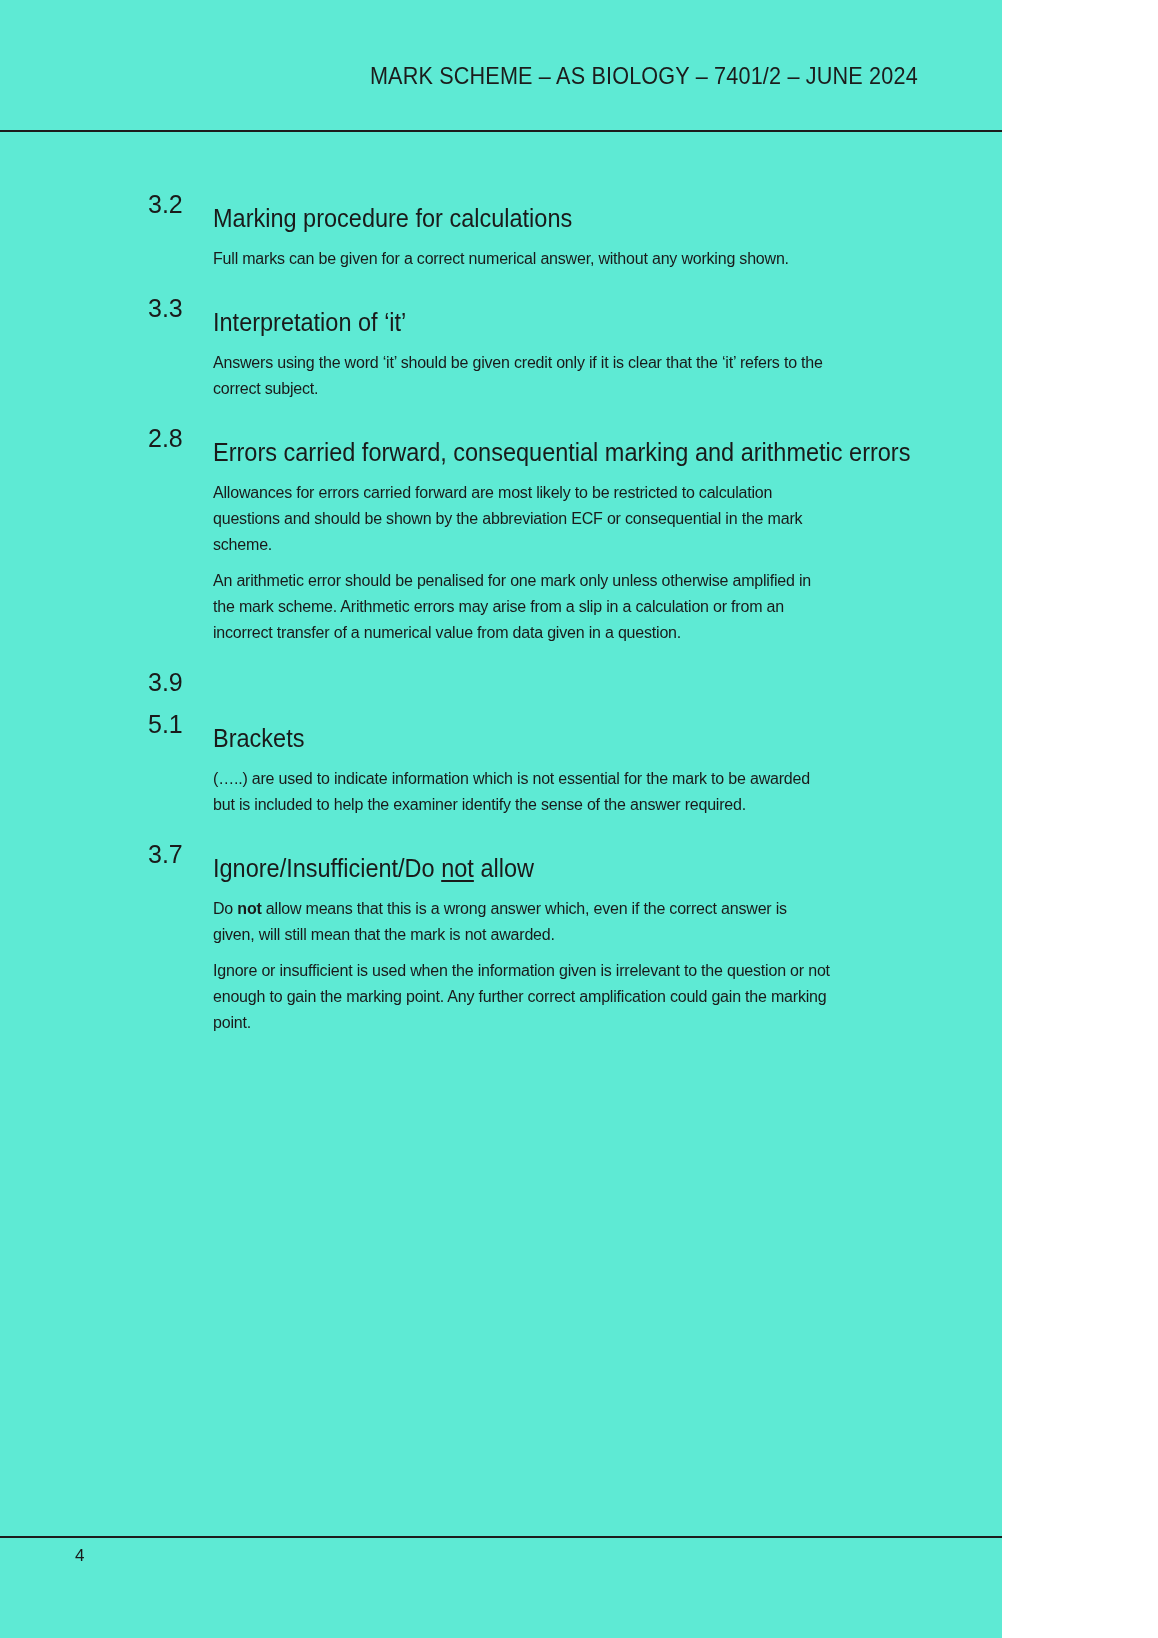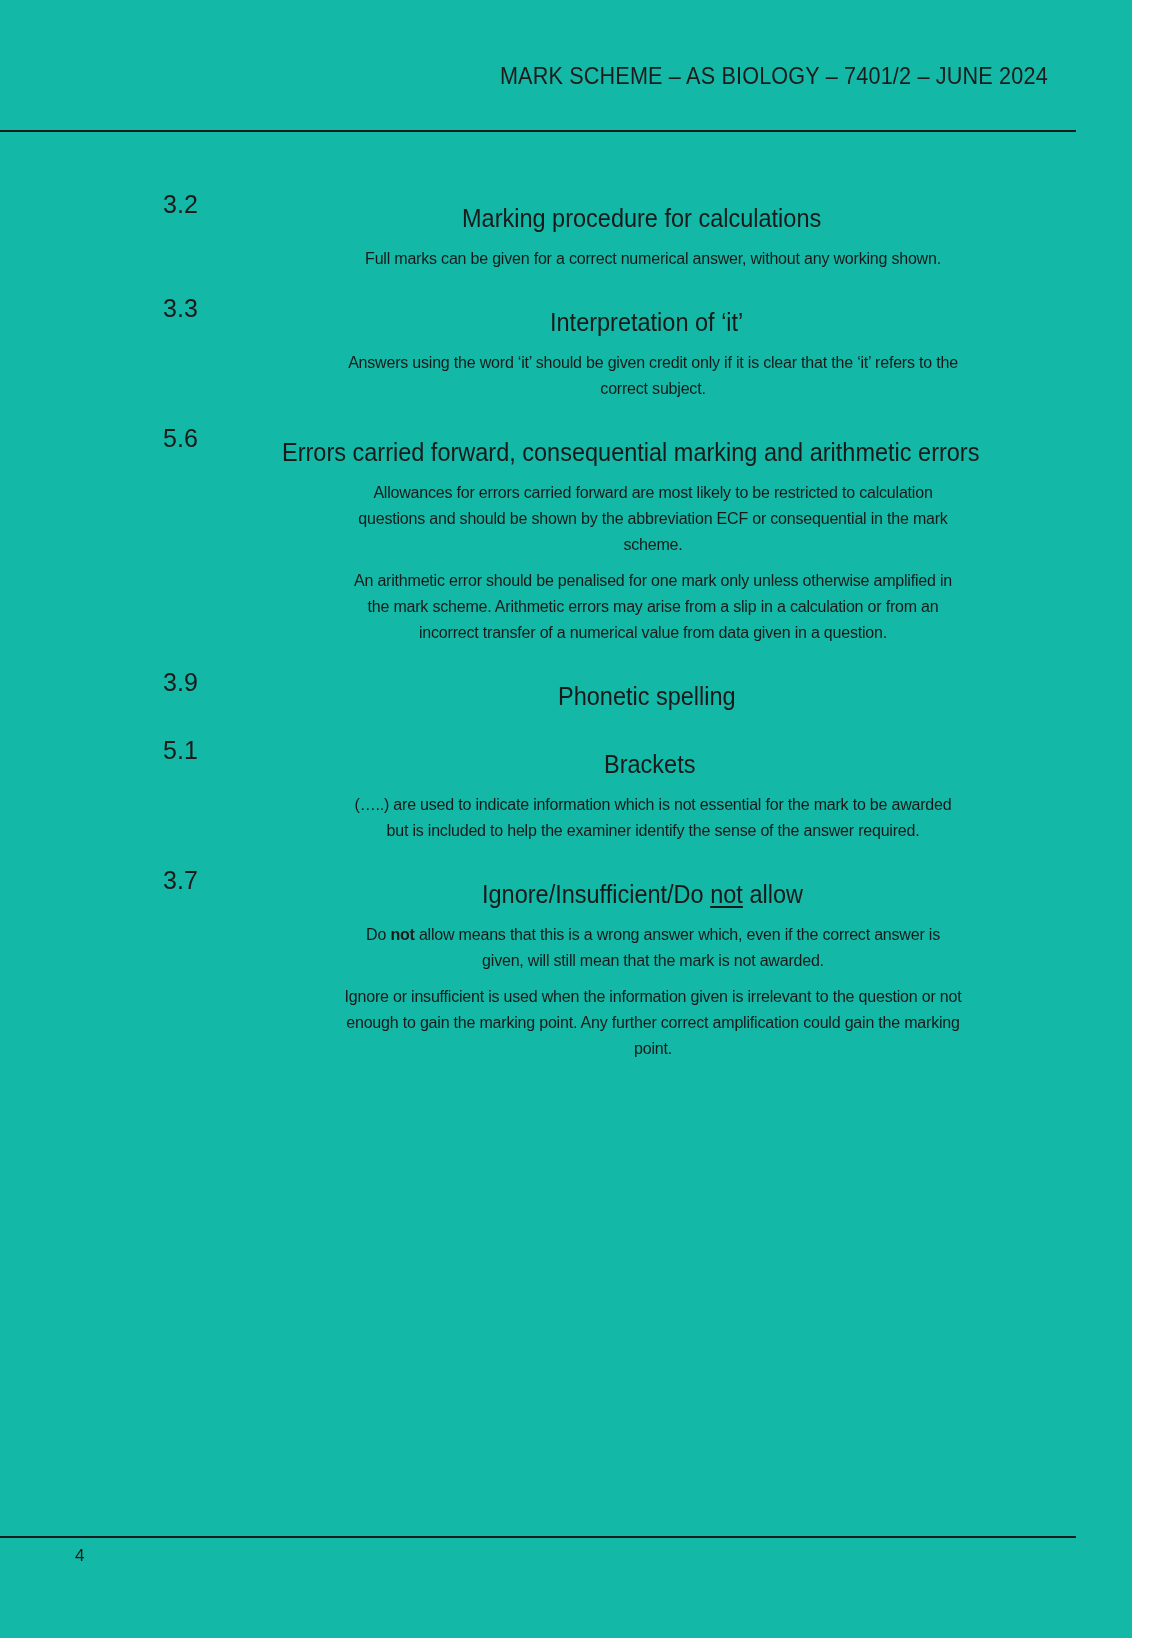--- a/index.html
+++ b/index.html
@@ -2,23 +2,23 @@
 <html><head>
 <meta charset="utf-8">
 <style>
   html, body {
     margin: 0;
     padding: 0;
     background: #ffffff;
   }
   .page {
     position: relative;
-    width: 1132px;
+    width: 1002px;
     height: 1638px;
-    background: #14b8a6;
+    background: #5eead4;
     color: #1a1a1a;
     font-family: "Liberation Sans", "DejaVu Sans", sans-serif;
     overflow: hidden;
   }
 
   
   .header-title {
     position: absolute;
     top: 62px;
     right: 84px;
@@ -54,21 +54,20 @@
   .content {
     position: absolute;
     top: 178px;
     left: 148px;
     width: 960px;
   }
   .section {
     display: grid;
     grid-template-columns: 65px 880px;
     align-items: start;
-    text-align: center;
   }
   .sec-num {
     font-size: 25px;
     line-height: 32px;
     margin-top: 10px;
     color: #1a1a1a;
   }
   .sec-title {
     font-size: 25px;
     line-height: 32px;
@@ -111,35 +110,34 @@
       </section>
       <section class="section">
         <div class="sec-num">3.3</div>
         <div class="sec-body">
           <h2 class="sec-title"><span class="condense"><span>Interpretation of ‘it’</span></span></h2>
           <p class="sec-para"><span>Answers using the word ‘it’ should be given credit only if it is clear that the ‘it’ refers to the
 correct subject.</span></p>
         </div>
       </section>
       <section class="section">
-        <div class="sec-num">5.6</div>
+        <div class="sec-num">2.8</div>
         <div class="sec-body">
           <h2 class="sec-title"><span class="condense"><span>Errors carried forward, consequential marking and arithmetic errors</span></span></h2>
           <p class="sec-para"><span>Allowances for errors carried forward are most likely to be restricted to calculation
 questions and should be shown by the abbreviation ECF or consequential in the mark
 scheme.</span></p>
           <p class="sec-para"><span>An arithmetic error should be penalised for one mark only unless otherwise amplified in
 the mark scheme. Arithmetic errors may arise from a slip in a calculation or from an
 incorrect transfer of a numerical value from data given in a question.</span></p>
         </div>
       </section>
       <section class="section">
         <div class="sec-num">3.9</div>
         <div class="sec-body">
-          <h2 class="sec-title"><span class="condense"><span>Phonetic spelling</span></span></h2>
         </div>
       </section>
       <section class="section">
         <div class="sec-num">5.1</div>
         <div class="sec-body">
           <h2 class="sec-title"><span class="condense"><span>Brackets</span></span></h2>
           <p class="sec-para"><span>(…..) are used to indicate information which is not essential for the mark to be awarded
 but is included to help the examiner identify the sense of the answer required.</span></p>
         </div>
       </section>

